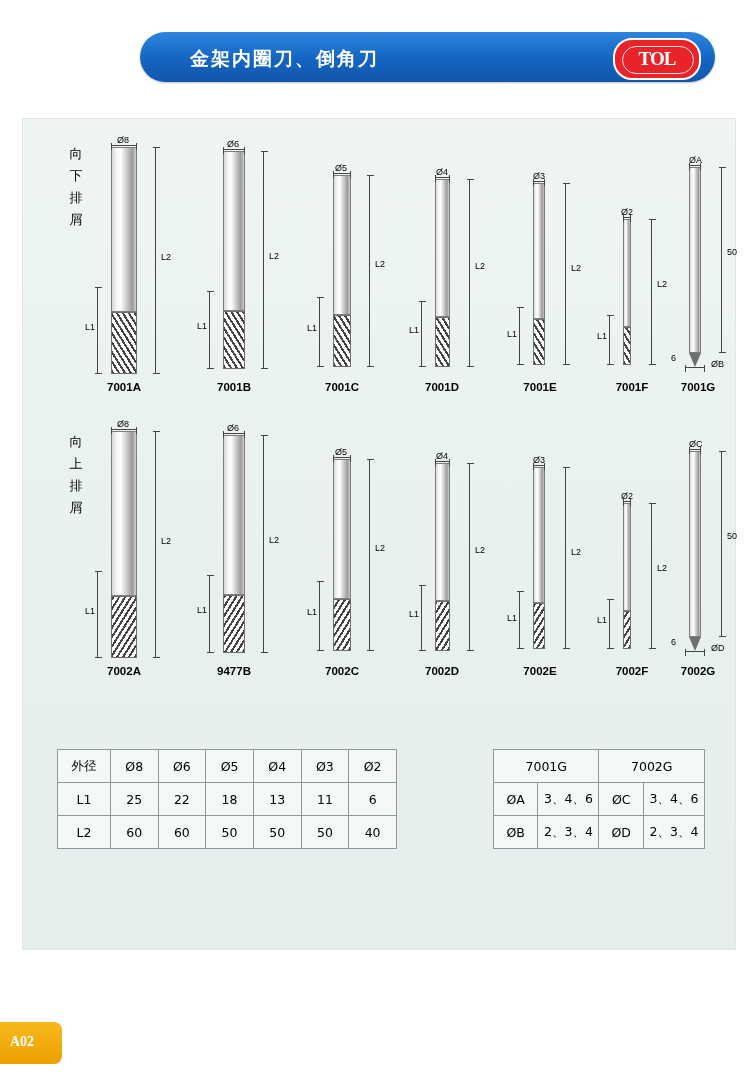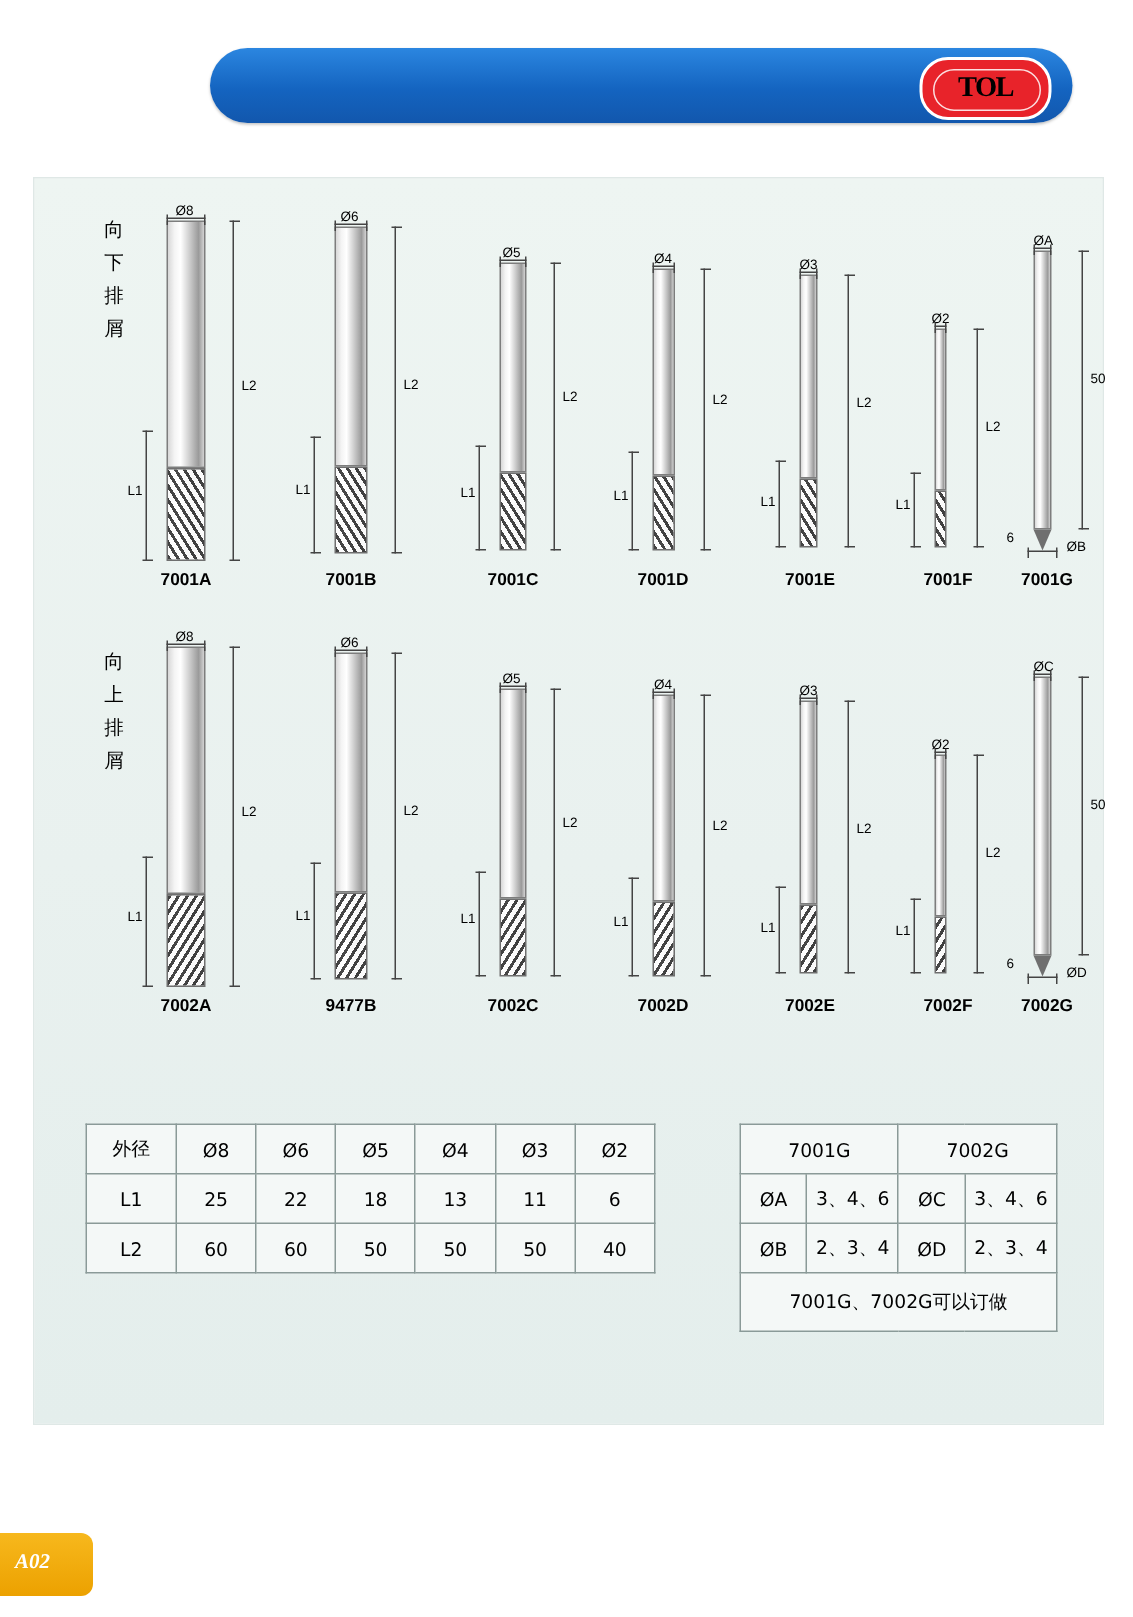--- a/index.html
+++ b/index.html
@@ -24,21 +24,21 @@
     font-family:"DejaVu Sans", sans-serif;
   }
   .logo{
     position:absolute;right:14px;top:6px;width:84px;height:38px;
     background:#e8232a;
     border-radius:19px/19px;
     border:2px solid #ffffff;
     display:flex;align-items:center;justify-content:center;
   }
   .logo-inner{
-    color:#000000;font-size:19px;font-weight:bold;letter-spacing:-1px;
+    color:#ffffff;font-size:19px;font-weight:bold;letter-spacing:-1px;
     font-family:"Liberation Serif", serif;
   }
   .logo::before{
     content:"";position:absolute;left:7px;top:6px;width:70px;height:26px;
     border:1px solid rgba(255,255,255,.85);border-radius:14px;
   }
 
   
   .panel{
     position:absolute;left:22px;top:118px;width:712px;height:830px;
@@ -106,44 +106,45 @@
   }
   table{border-collapse:collapse;position:absolute;background:#f4f8f7;}
   table td{
     border:1px solid #8a9a98;
     text-align:center;
     font-size:12.5px;
     color:#000;
     font-family:"DejaVu Sans", sans-serif;
     height:30px;
   }
-  .tbl-left{left:56px;top:755px;width:380px;}
+  .tbl-left{left:56px;top:755px;width:340px;}
   .tbl-left td{width:54px;}
   .tbl-left td.hcell{width:62px;font-weight:normal;}
   .tbl-right{left:492px;top:755px;width:212px;}
   .tbl-right td{width:56px;}
   .tbl-right td.hcell{width:40px;}
   .note td{font-size:12.5px;}
 
   
   .footer-tab{
     position:absolute;left:0;top:1022px;width:62px;height:42px;
     background:#f0a500;
     background:linear-gradient(180deg,#f7b81d 0%, #eca100 100%);
     border-top-right-radius:8px;border-bottom-right-radius:8px;
   }
   .footer-tab span{
     position:absolute;left:10px;top:12px;color:#ffffff;font-size:14px;
-    font-style:italic;font-weight:bold;font-family:"Liberation Serif", serif;
+    font-weight:bold;font-family:"Liberation Serif", serif;
   }
 </style>
 </head>
 <body>
 
 <div class="header">
+  <div class="header-title">金架内圈刀、倒角刀</div>
   <div class="logo">
     <div class="logo-inner">TOL</div>
   </div>
 </div>
 
 <div class="panel">
 
   <div class="side-label" style="left:42px;top:24px;">向<br>下<br>排<br>屑</div>
 
   <div class="bit" style="left:88px;top:28px;">
@@ -368,23 +369,20 @@
       <td>3、4、6</td>
       <td class="hcell">ØC</td>
       <td>3、4、6</td>
     </tr>
     <tr>
       <td class="hcell">ØB</td>
       <td>2、3、4</td>
       <td class="hcell">ØD</td>
       <td>2、3、4</td>
     </tr>
-    <tr class="note">
-      <td colspan="4" style="height:36px;">7001G、7002G可以订做</td>
-    </tr>
   </tbody>
     </table>
 
 </div>
 
 <div class="footer-tab">
   <span>A02</span>
 </div>
 
 </body></html>

